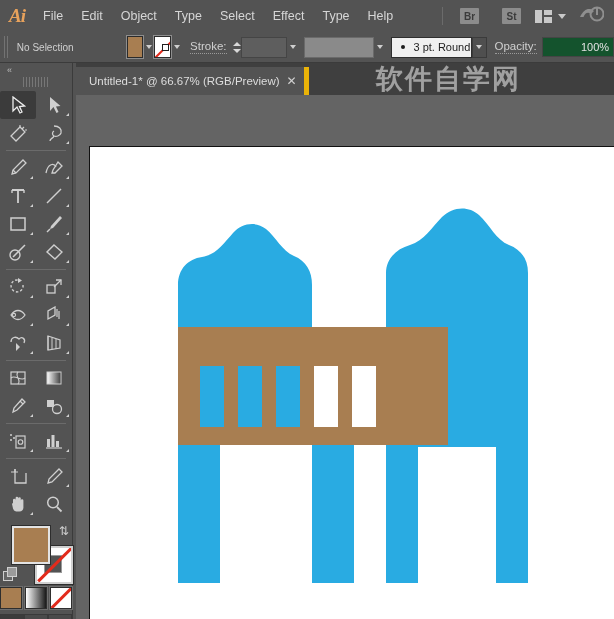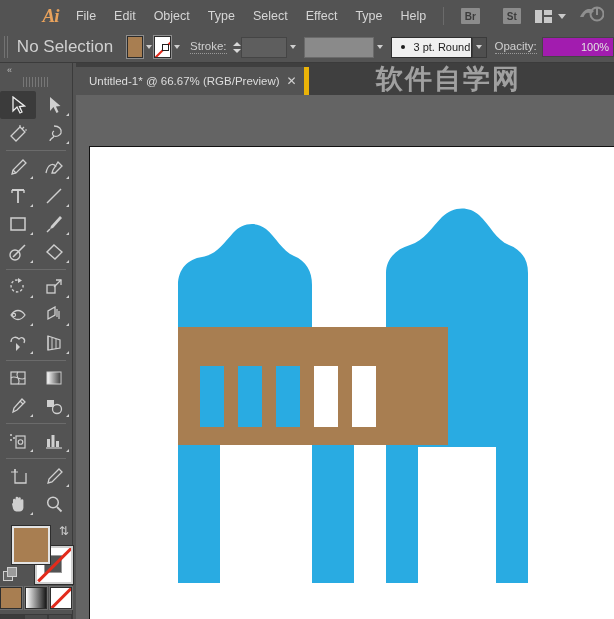--- a/index.html
+++ b/index.html
@@ -12,21 +12,21 @@
   #app{position:relative;width:614px;height:619px;}
 
   
   .menubar{
     position:absolute;left:0;top:0;width:614px;height:32px;
     background:#535353;display:flex;align-items:center;
   }
   .ai-logo{
     width:34px;height:32px;display:flex;align-items:center;justify-content:center;
     color:#e8a25c;font-size:19px;font-weight:bold;font-style:italic;
-    font-family:"Liberation Serif",serif;letter-spacing:-1px;padding-left:34px;
+    font-family:"Liberation Serif",serif;letter-spacing:-1px;
   }
   .menu-item{
     color:#d6d6d6;font-size:12.5px;padding:12px 9px;height:32px;line-height:32px;
     cursor:default;white-space:nowrap;
   }
   .menu-spacer{flex:1;}
   .mb-sep{width:1px;height:18px;background:#6b6b6b;margin:0 8px;}
   .sq-btn{
     width:19px;height:16px;background:#8c8c8c;color:#3b3b3b;
     font-size:10px;display:flex;align-items:center;justify-content:center;
@@ -45,21 +45,21 @@
   .cc-ico{margin-right:10px;opacity:.85;}
 
   
   .controlbar{
     position:absolute;left:0;top:32px;width:614px;height:30px;
     background:#535353;border-bottom:1px solid #3b3b3b;
     display:flex;align-items:center;
   }
   .gripper{width:8px;height:22px;margin:0 3px 0 4px;
     background:repeating-linear-gradient(to right,#737373 0 1px,transparent 1px 3px);}
-  .cb-label{color:#d0d0d0;font-size:17px;white-space:nowrap;}
+  .cb-label{color:#d0d0d0;font-size:10px;white-space:nowrap;}
   .cb-label-u{color:#d0d0d0;font-size:11.5px;white-space:nowrap;
     border-bottom:1px dotted #9a9a9a;padding-bottom:1px;}
   .swatch-fill{
     width:20px;height:20px;background:#a87e51;border:1px solid #2b2b2b;
     box-shadow:0 0 0 1px #8e8e8e;
   }
   .swatch-none{
     width:20px;height:20px;background:#ffffff;border:1px solid #2b2b2b;
     box-shadow:0 0 0 1px #8e8e8e;position:relative;overflow:hidden;
   }
@@ -91,21 +91,21 @@
   }
   .field.wide{width:60px;}
   .field.wide2{width:93px;background:#8a8a8a;border-color:#6a6a6a;}
   .brushbox{
     height:19px;width:95px;background:#f0f0f0;color:#1d1d1d;font-size:11px;
     display:flex;align-items:center;gap:8px;padding-left:9px;
     border:1px solid #2e2e2e;
   }
   .brush-dot{width:4px;height:4px;border-radius:50%;background:#1d1d1d;flex:none;}
   .opacity-box{
-    height:18px;width:40px;background:#a21caf;border:1px solid #454545;
+    height:18px;width:40px;background:#14532d;border:1px solid #454545;
     color:#e2e2e2;font-size:11px;display:flex;align-items:center;
     justify-content:flex-end;padding-right:4px;padding-left:37px;
   }
 
   
   .tabbar{
     position:absolute;left:76px;top:63px;width:538px;height:32px;
     background:#3f3f3f;display:flex;align-items:flex-end;
   }
   .doc-tab{

